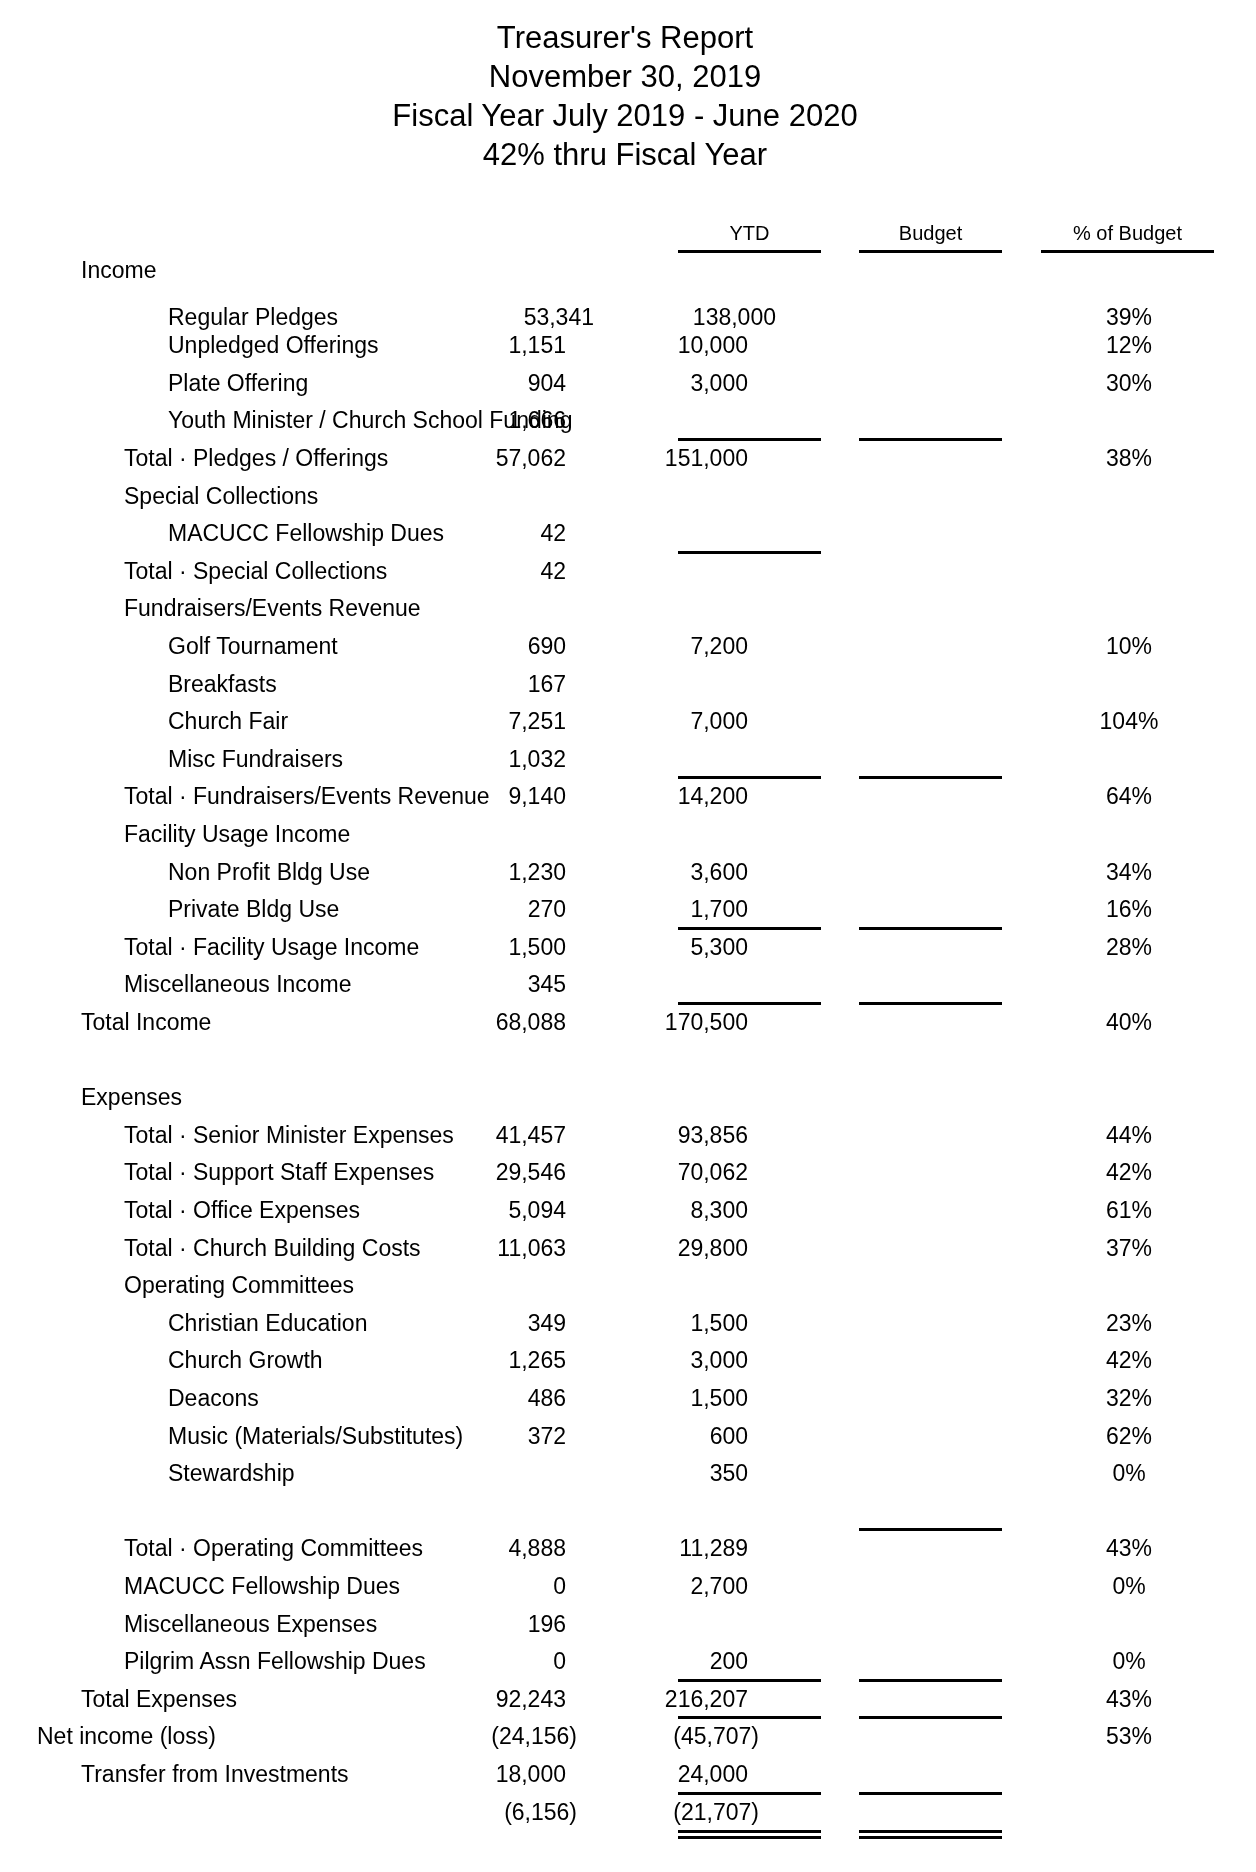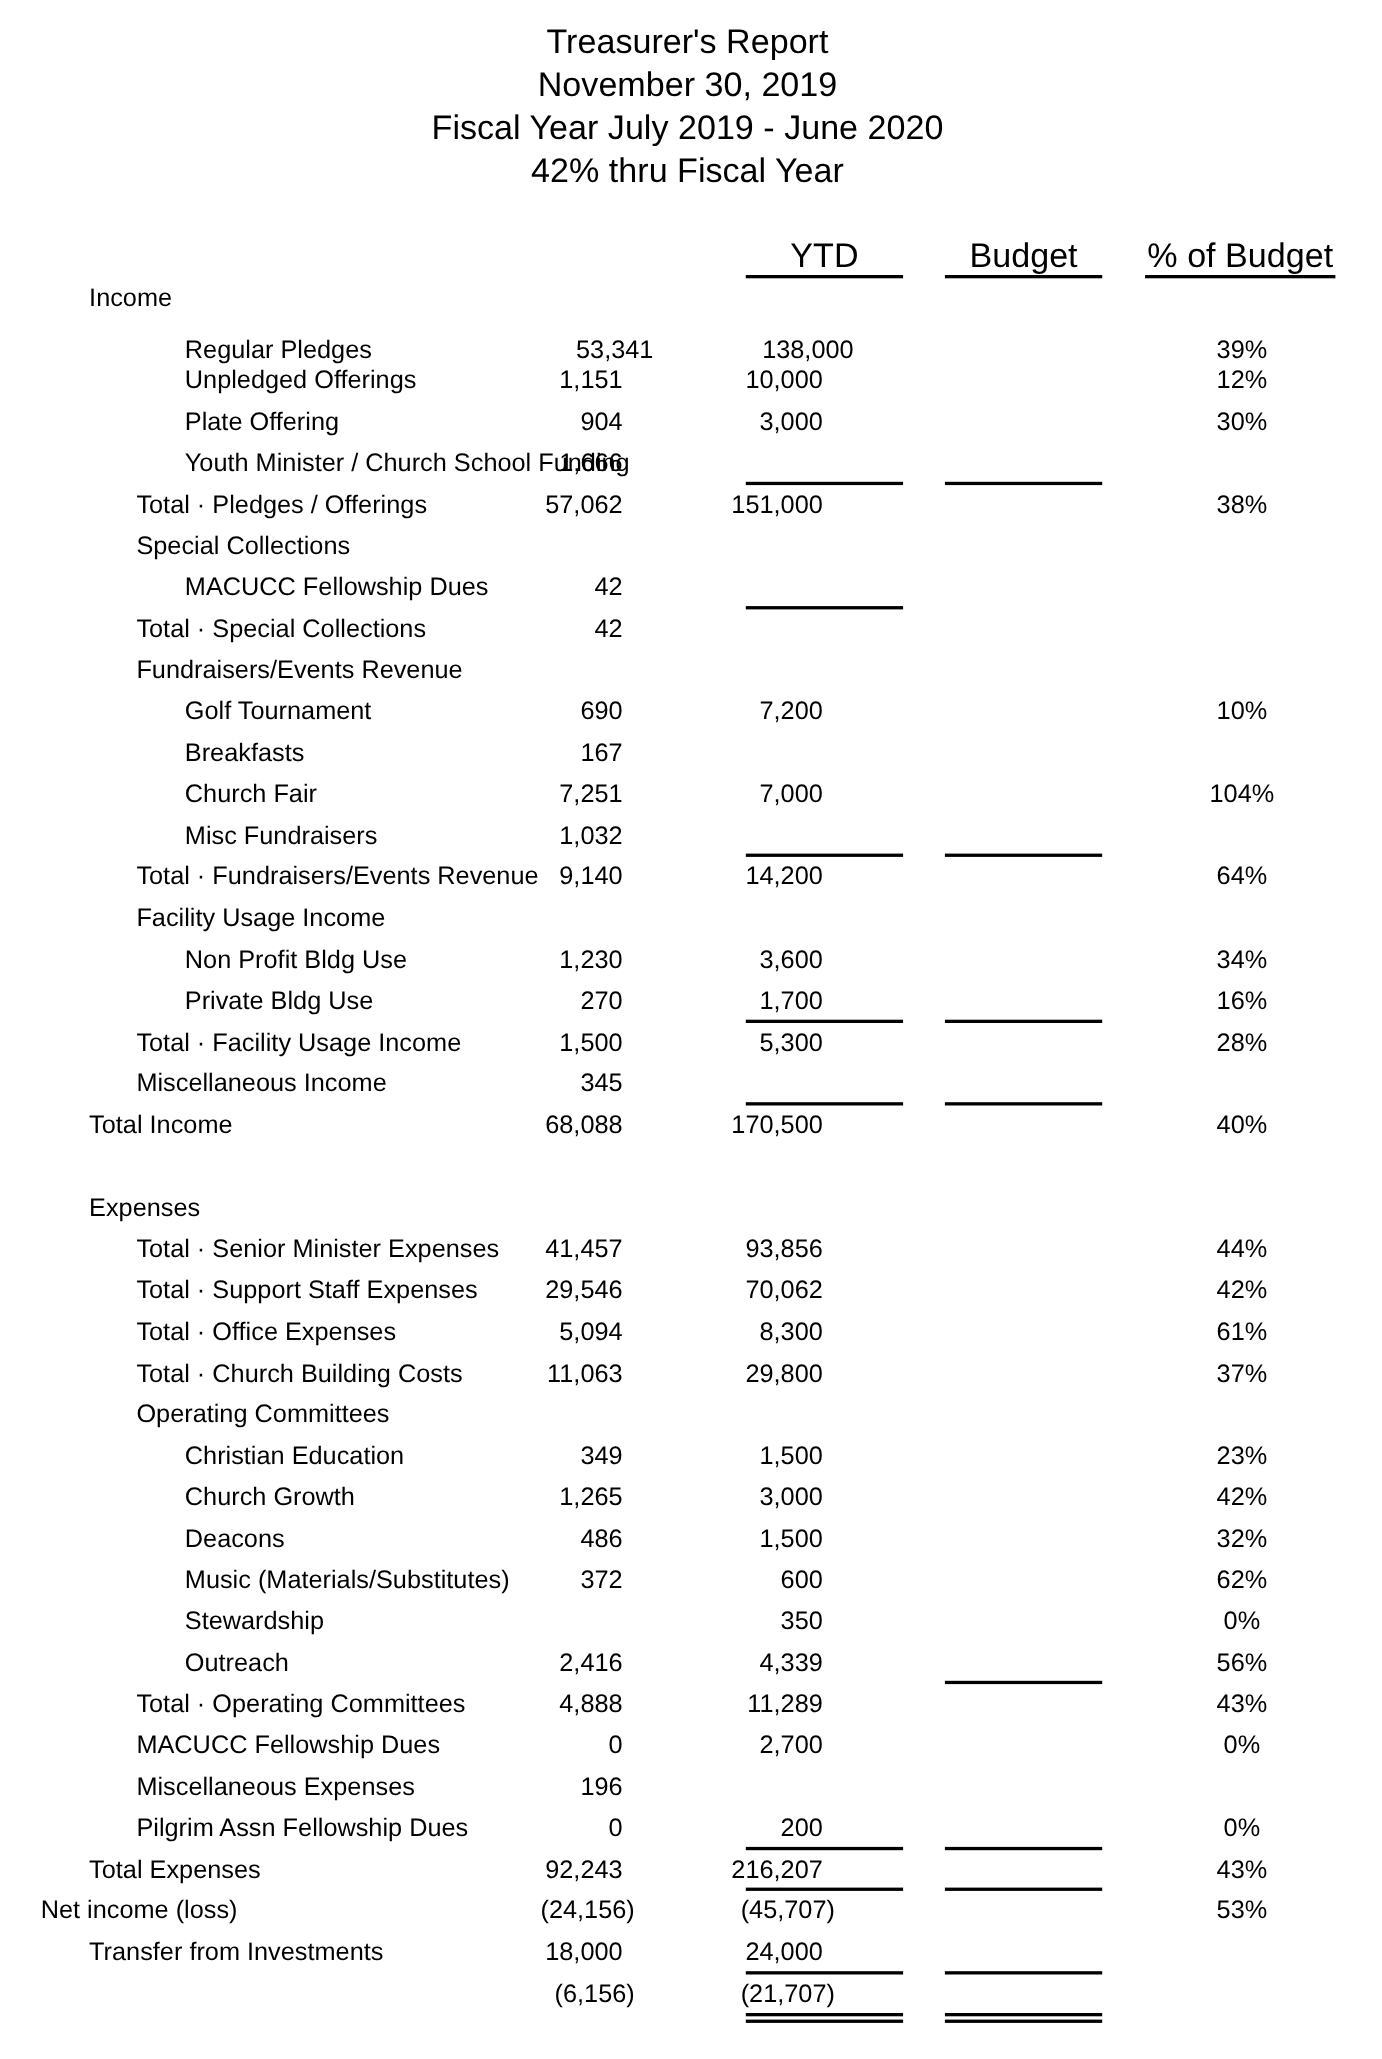--- a/index.html
+++ b/index.html
@@ -1,21 +1,21 @@
 <!DOCTYPE html>
 <html><head>
 <meta charset="utf-8">
 <style>
   html, body { margin: 0; padding: 0; background: #ffffff; }
   body { width: 1256px; height: 1872px; position: relative; overflow: hidden;
          font-family: "Liberation Sans", sans-serif; color: #000; }
   .title-block { position: absolute; left: 0; top: 18px; width: 1250px; text-align: center; }
   .title-line { height: 39px; line-height: 39px; font-size: 31px; white-space: nowrap; }
   .col-header { position: absolute; top: 218px; height: 30px; line-height: 30px;
-                font-size: 31px; text-align: center; }
+                font-size: 20px; text-align: center; }
   .hdr-rule { position: absolute; top: 250px; height: 3px; background: #000; }
   #rows { position: absolute; left: 0; top: 0; width: 1256px; height: 1872px; }
   .row { position: absolute; left: 0; width: 1016px; height: 37.6px; }
   .lbl { position: absolute; top: 0; line-height: 37.6px; font-size: 23px; white-space: nowrap; }
   .num { position: absolute; top: 0; line-height: 37.6px; font-size: 23px; white-space: nowrap; text-align: right; }
   .ytd { right: calc(1256px - 806px); }
   .bud { right: calc(1256px - 988px); }
   .pct { left: 1041px; width: 176px; text-align: center; }
   .neg { margin-right: -11px; }
   .rule { position: absolute; height: 3px; background: #000; }
@@ -241,26 +241,20 @@
       <span class="num ytd">372</span>
       <span class="num bud">600</span>
       <span class="num pct">62%</span>
     </div>
     <div class="row" style="top: 1455.2px;">
       <span class="lbl" style="left: 168px;">Stewardship</span>
       <span class="num ytd"></span>
       <span class="num bud">350</span>
       <span class="num pct">0%</span>
     </div>
-    <div class="row" style="top: 1492.8px;">
-      <span class="lbl" style="left: 168px;">Outreach</span>
-      <span class="num ytd">2,416</span>
-      <span class="num bud">4,339</span>
-      <span class="num pct">56%</span>
-    </div>
     <div class="rule bud-r" style="top: 1528.4px;"></div>
     <div class="row" style="top: 1530.4px;">
       <span class="lbl" style="left: 124px;">Total · Operating Committees</span>
       <span class="num ytd">4,888</span>
       <span class="num bud">11,289</span>
       <span class="num pct">43%</span>
     </div>
     <div class="row" style="top: 1568px;">
       <span class="lbl" style="left: 124px;">MACUCC Fellowship Dues</span>
       <span class="num ytd">0</span>

